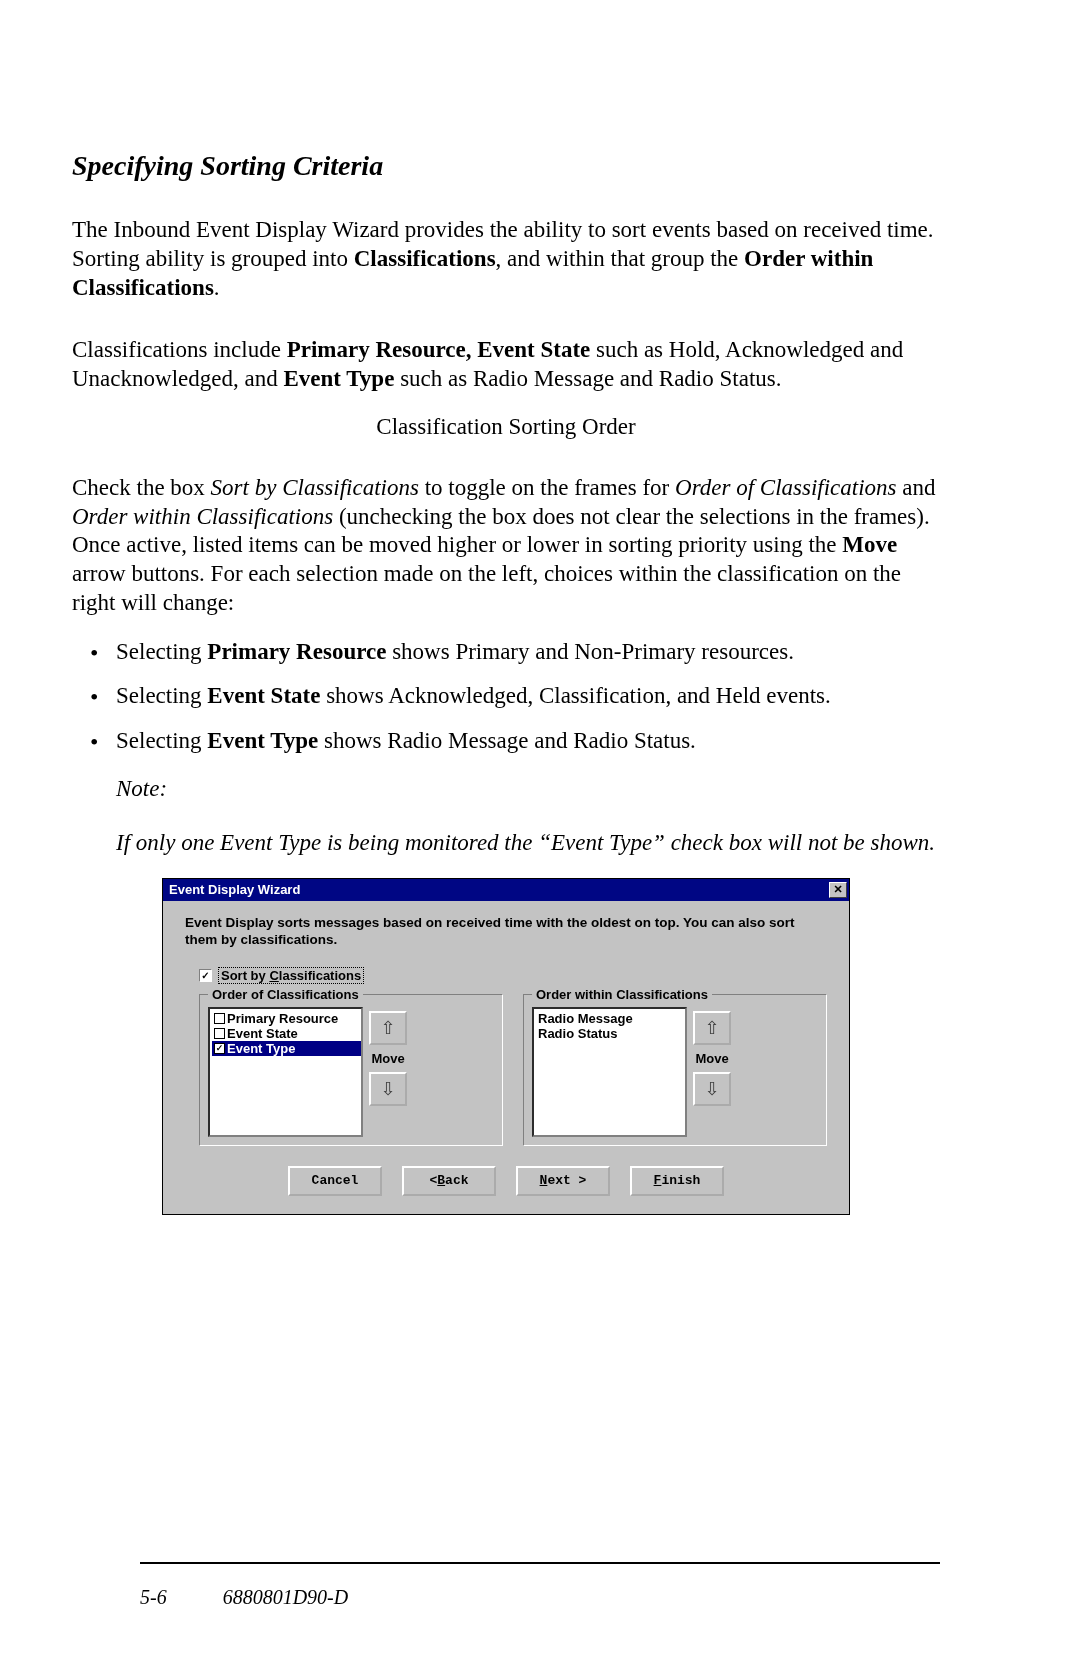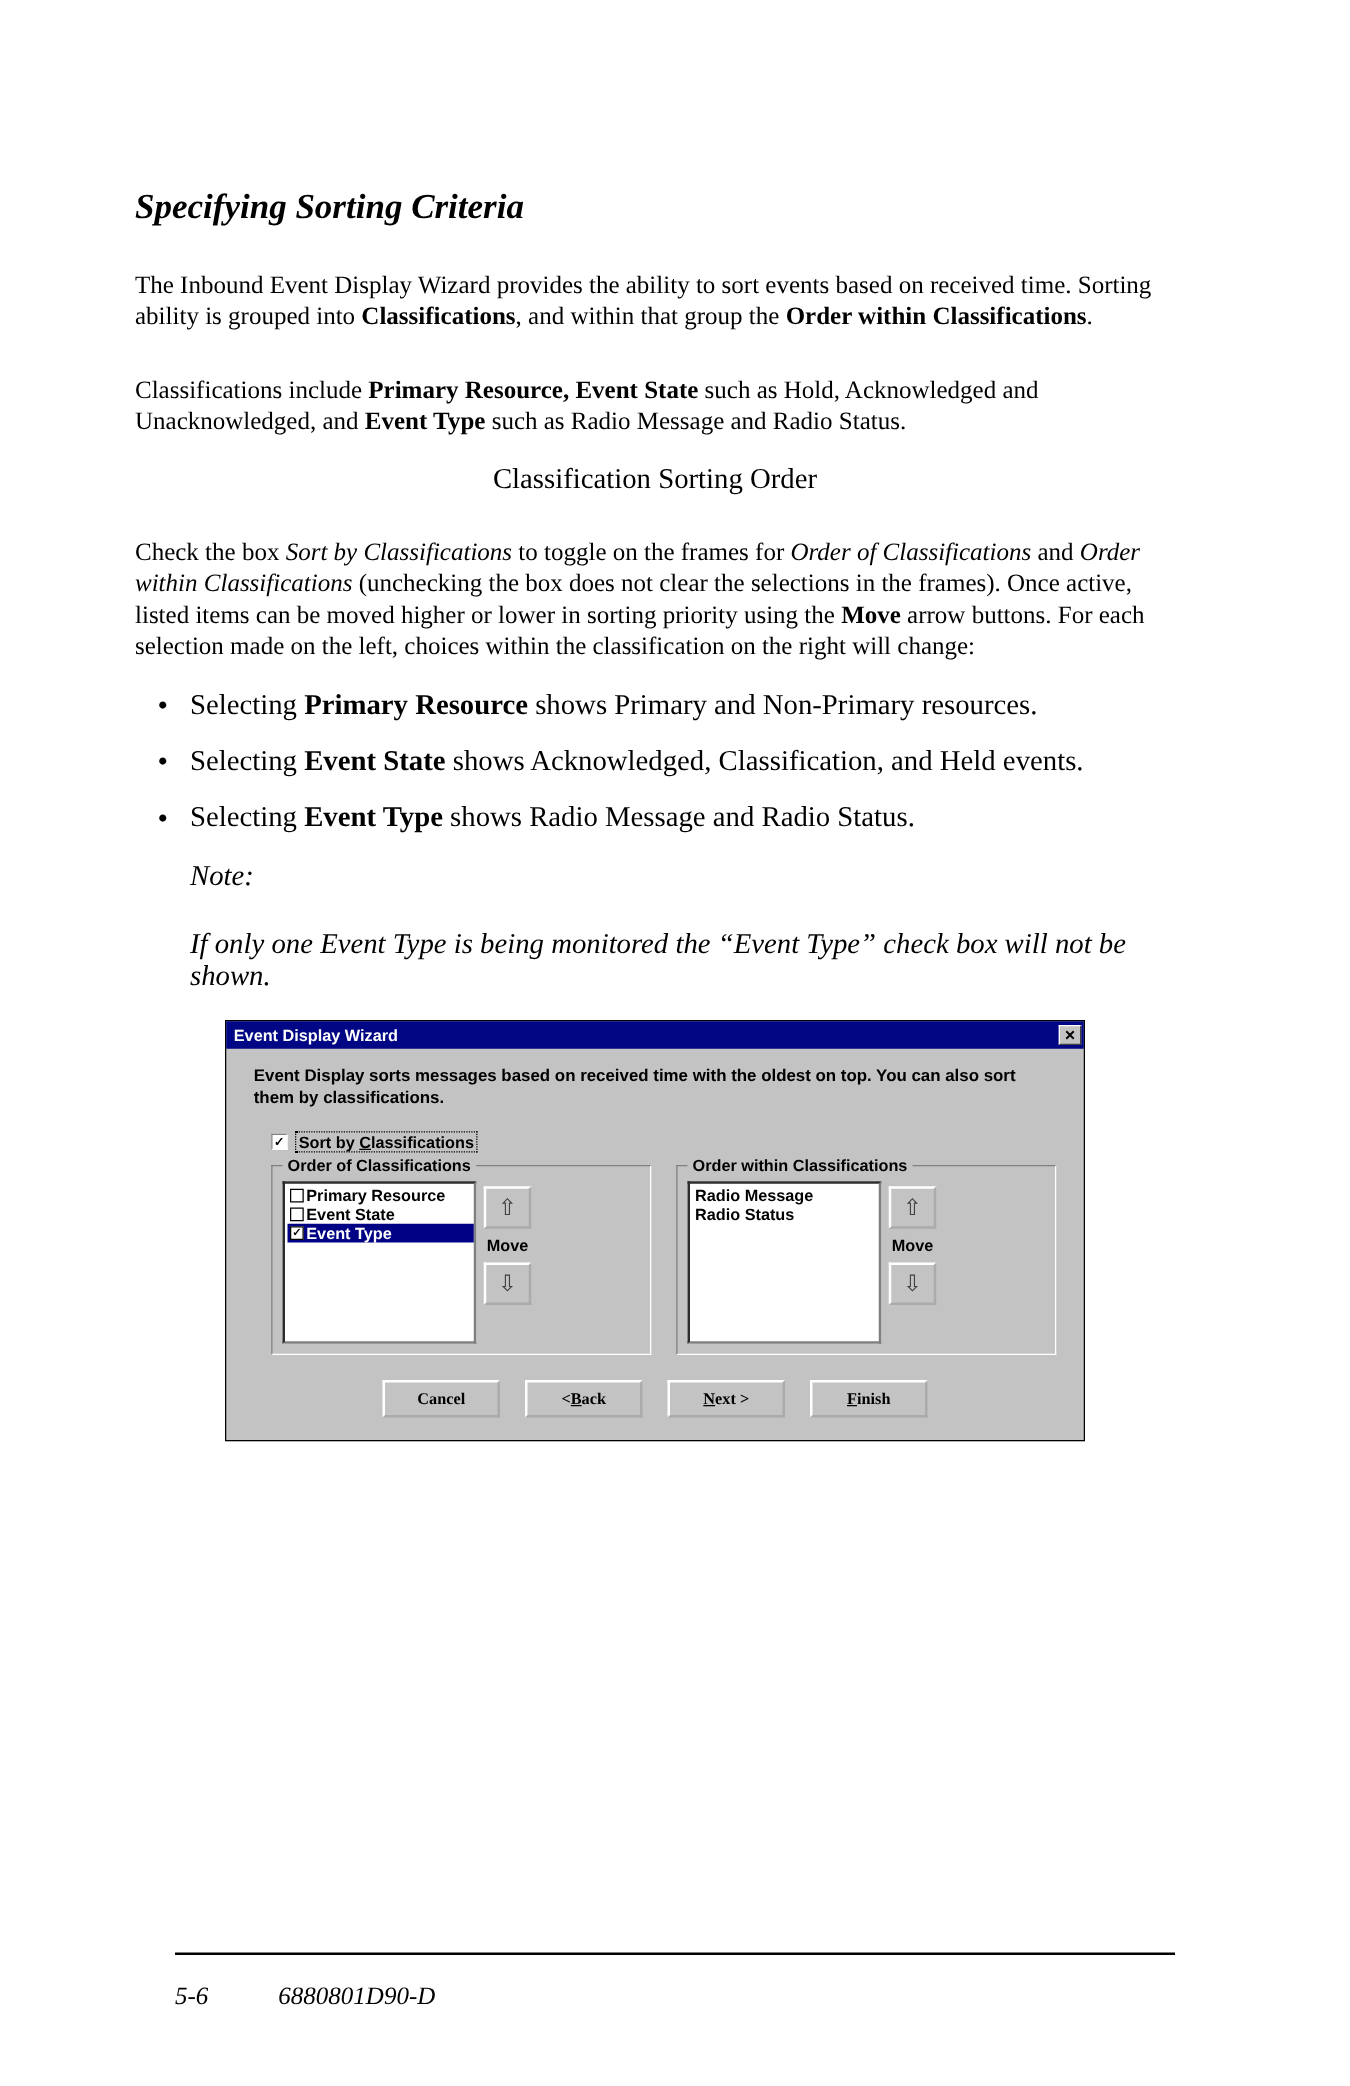--- a/index.html
+++ b/index.html
@@ -6,32 +6,32 @@
     margin: 0;
     padding: 0;
     background: #fff;
     font-family: "Times New Roman", Times, serif;
     width: 1080px;
     height: 1669px;
     position: relative;
     color: #000;
   }
   .page {
-    padding: 150px 140px 0 108px;
+    padding: 150px 140px 0 72px;
     height: 1410px;
     box-sizing: border-box;
   }
   .heading {
     font-style: italic;
     font-weight: bold;
     font-size: 28px;
     margin-bottom: 20px;
   }
   .body-text {
-    font-size: 20px;
+    font-size: 23px;
     line-height: 1.25;
     margin-top: 34px;
   }
   .para { margin-bottom: 20px; }
   .subhead {
     font-size: 23px;
     margin-bottom: 8px;
     text-align: center;
   }
   ul.bullets {
@@ -199,21 +199,21 @@
     display: flex;
     justify-content: center;
     gap: 20px;
     margin-top: 20px;
   }
   .wiz-btn {
     width: 90px;
     height: 26px;
     background: #c3c3c3;
     border: 2px outset #fff;
-    font-family: Liberation Serif, serif;
+    font-family: Liberation Mono, monospace;
     font-size: 13px;
     font-weight: bold;
     display: flex; align-items: center; justify-content: center;
   }
   .wiz-btn span.u { text-decoration: underline; }
 
   
   .footer {
     position: absolute;
     left: 140px;

